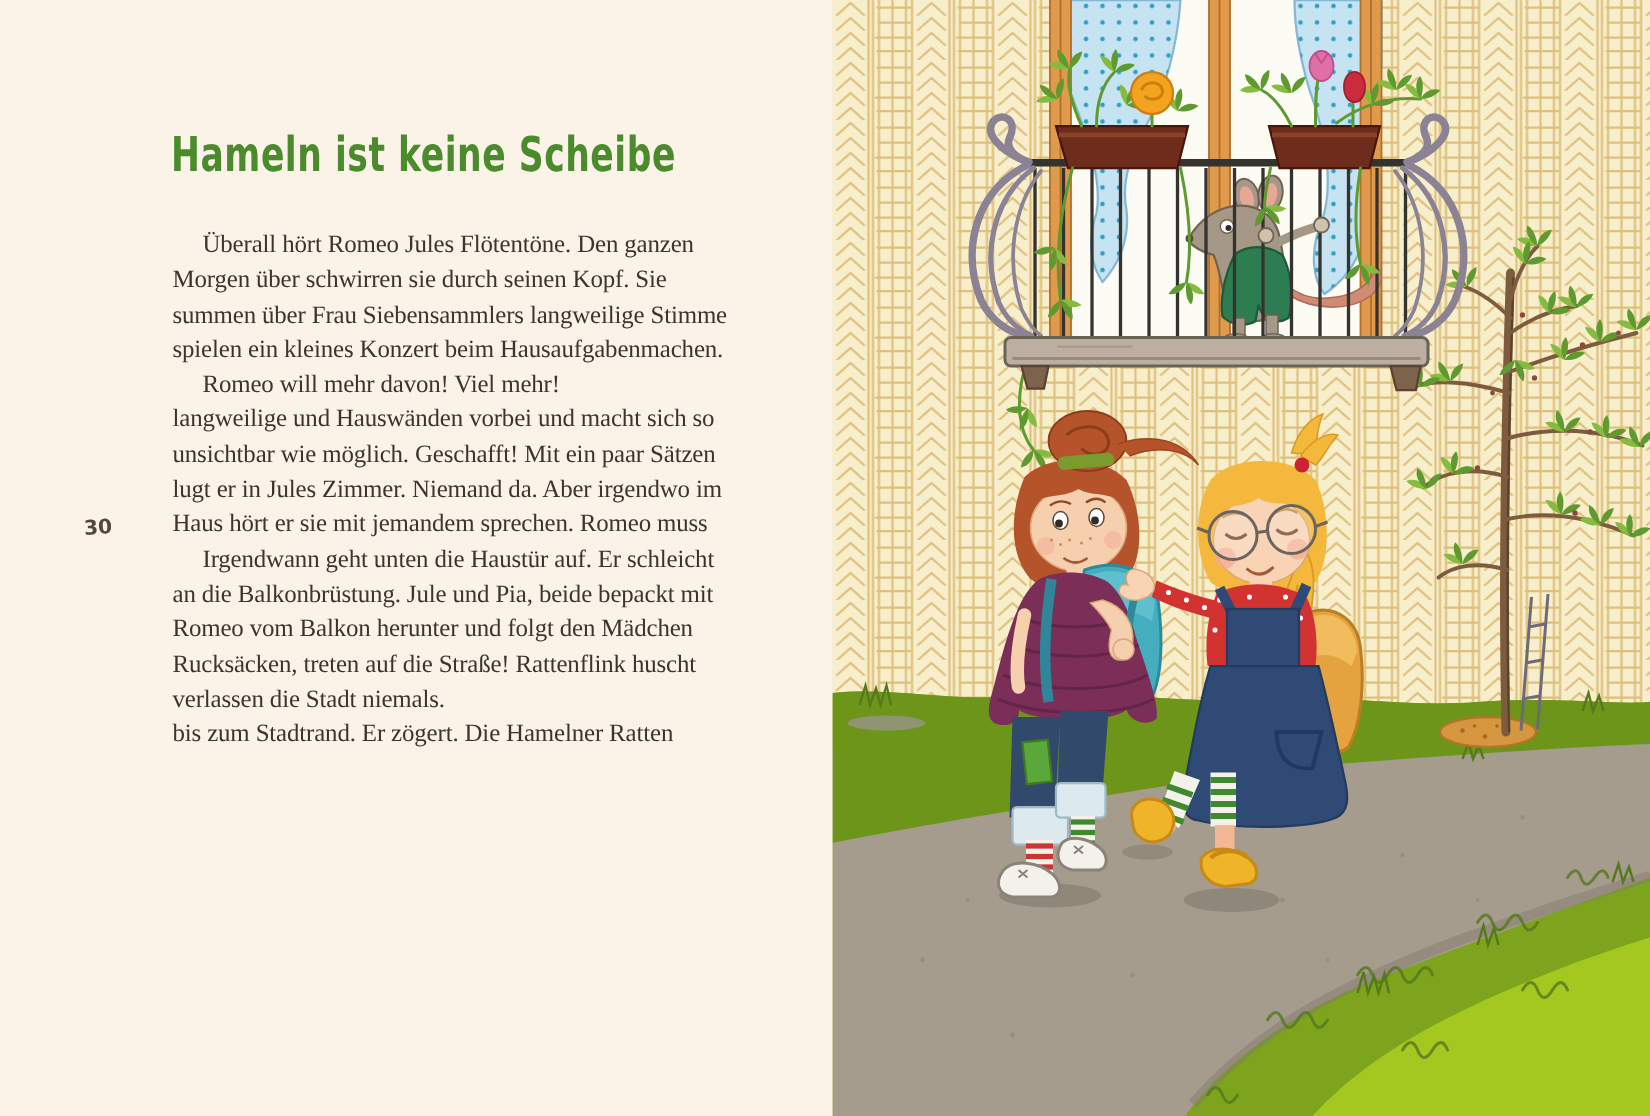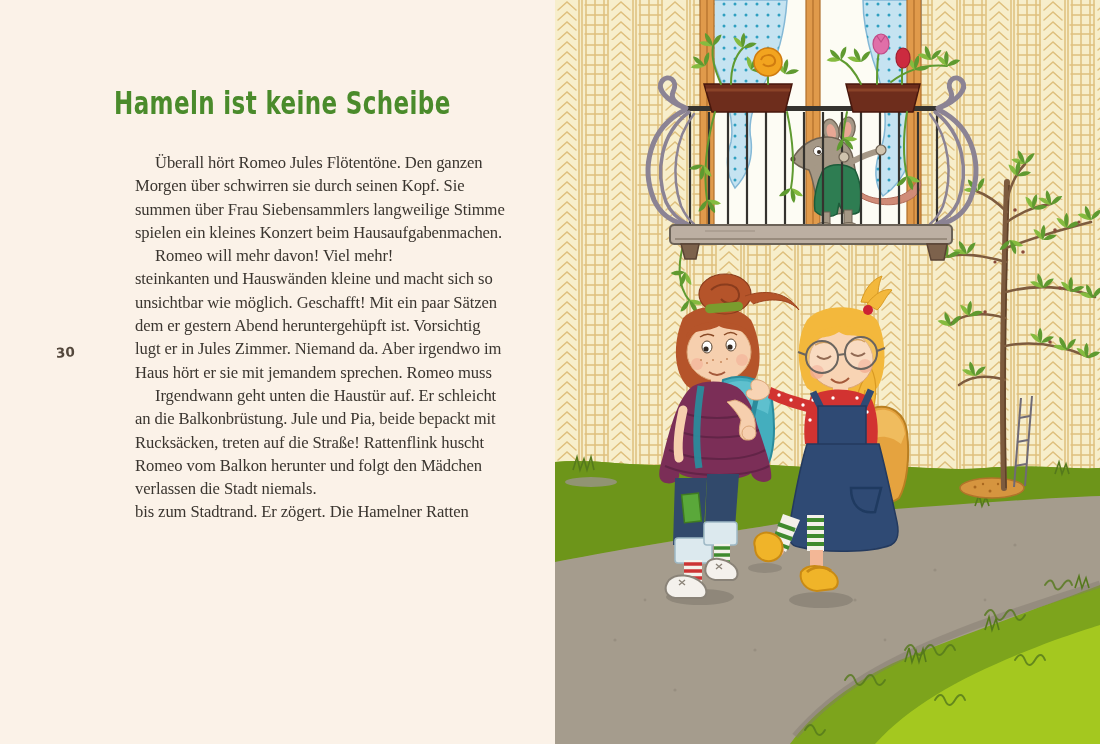--- a/index.html
+++ b/index.html
@@ -10,47 +10,46 @@
   #page-number{position:absolute;left:56px;top:344px;font-family:"DejaVu Sans",sans-serif;
                font-size:13.5px;font-weight:bold;color:var(--page_number,#54483c);
                transform:rotate(-4deg);}
   #chapter-title{position:absolute;left:114px;top:84px;margin:0;
                  font-family:"DejaVu Sans",sans-serif;font-weight:700;font-size:32px;
                  color:var(--title,#4a8b2b);letter-spacing:.5px;white-space:nowrap;
                  transform:scaleX(.72);transform-origin:left top;}
   #body-text{position:absolute;left:115px;top:151px;width:400px;
              font-size:16.6px;line-height:23.3px;color:var(--text,#3a352f);
              letter-spacing:-0.1px;}
-  #body-text .line{white-space:nowrap;margin-left:20px;}
+  #body-text .line{white-space:nowrap;}
   #body-text .indent{padding-left:20px;}
   #illustration{position:absolute;left:555px;top:0;width:545px;height:744px;}
 </style>
 </head>
 <body>
 
 <div id="book">
 
   <div id="left-page">
     <div id="page-number">30</div>
     <h1 id="chapter-title">Hameln ist keine Scheibe</h1>
     <div id="body-text">
         <div class="line indent">Überall hört Romeo Jules Flötentöne. Den ganzen</div>
         <div class="line">Morgen über schwirren sie durch seinen Kopf. Sie</div>
         <div class="line">summen über Frau Siebensammlers langweilige Stimme</div>
         <div class="line">spielen ein kleines Konzert beim Hausaufgabenmachen.</div>
         <div class="line indent">Romeo will mehr davon! Viel mehr!</div>
-        <div class="line">steinkanten und Hauswänden kleine und macht sich so</div>
+        <div class="line">langweilige und Hauswänden vorbei und macht sich so</div>
         <div class="line">unsichtbar wie möglich. Geschafft! Mit ein paar Sätzen</div>
-        <div class="line">dem er gestern Abend heruntergehüpft ist. Vorsichtig</div>
         <div class="line">lugt er in Jules Zimmer. Niemand da. Aber irgendwo im</div>
         <div class="line">Haus hört er sie mit jemandem sprechen. Romeo muss</div>
         <div class="line indent">Irgendwann geht unten die Haustür auf. Er schleicht</div>
         <div class="line">an die Balkonbrüstung. Jule und Pia, beide bepackt mit</div>
+        <div class="line">Romeo vom Balkon herunter und folgt den Mädchen</div>
         <div class="line">Rucksäcken, treten auf die Straße! Rattenflink huscht</div>
-        <div class="line">Romeo vom Balkon herunter und folgt den Mädchen</div>
         <div class="line">verlassen die Stadt niemals.</div>
         <div class="line">bis zum Stadtrand. Er zögert. Die Hamelner Ratten</div>
       </div>
   </div>
 
   <svg id="illustration" viewBox="0 0 545 744" xmlns="http://www.w3.org/2000/svg">
     <defs>
       <pattern id="wallpat" width="54" height="40" patternUnits="userSpaceOnUse">
         <g fill="none" stroke="var(--wall_line,#dcba74)" stroke-width="1.5" stroke-linecap="round" opacity=".9">
           <path d="M3,10 L12,2 L21,10 M3,20 L12,12 L21,20 M3,30 L12,22 L21,30 M3,40 L12,32 L21,40"></path>

